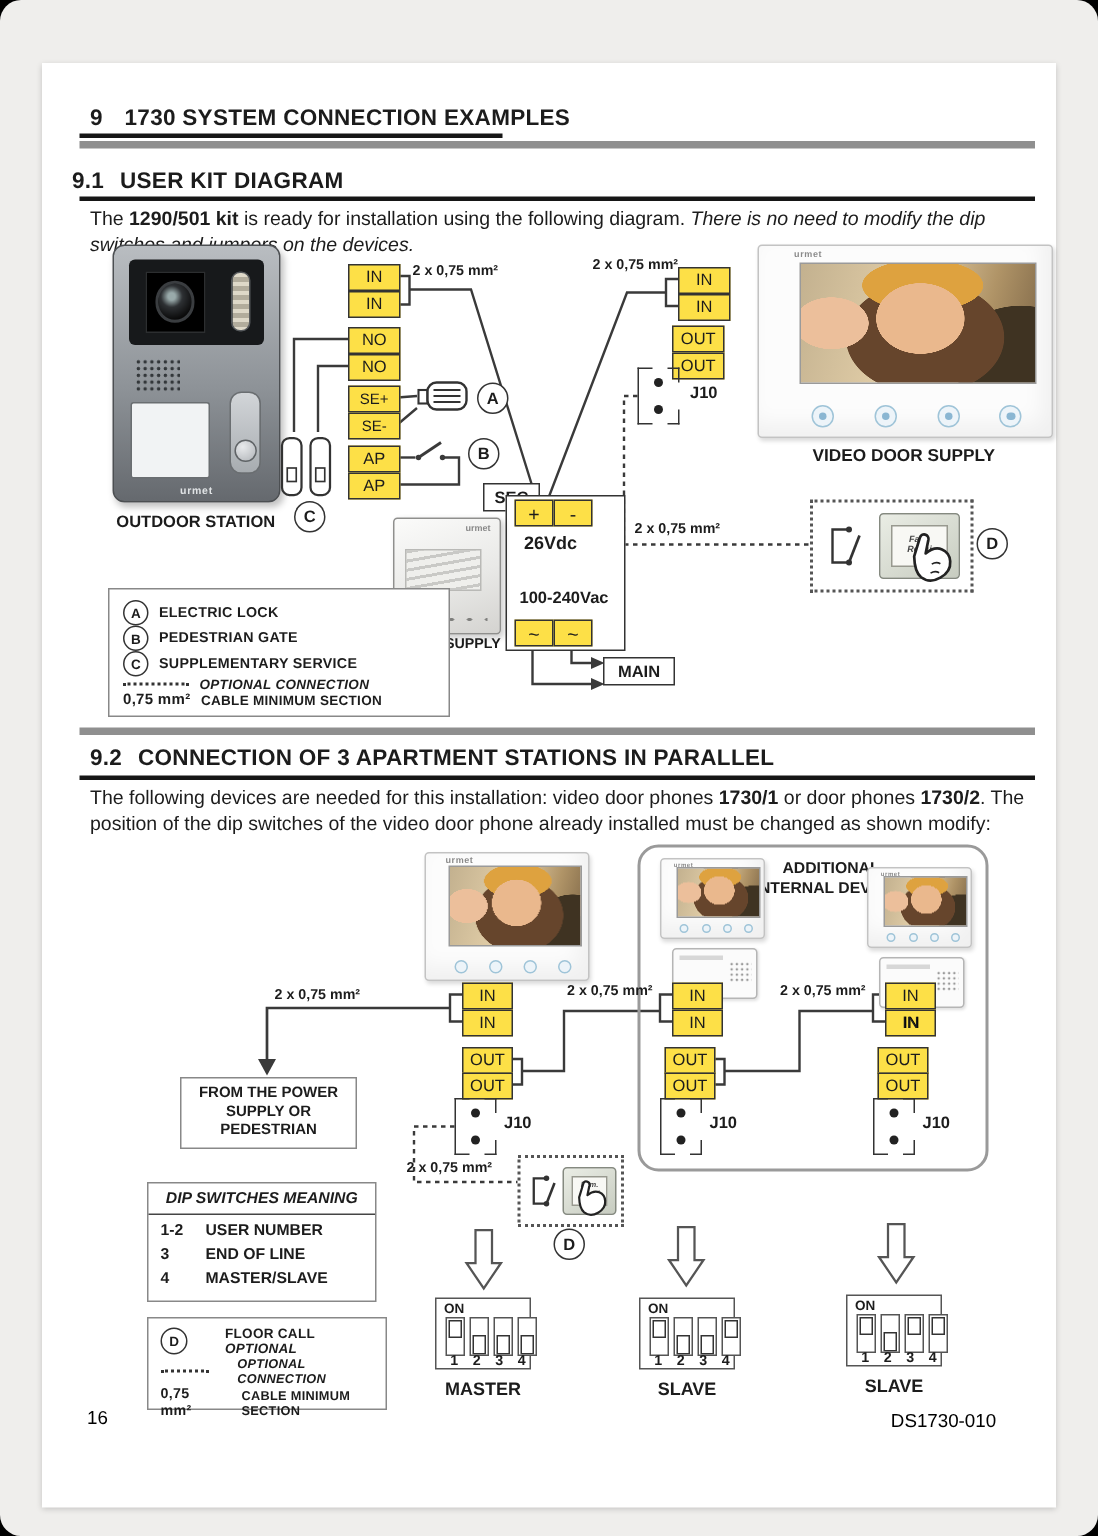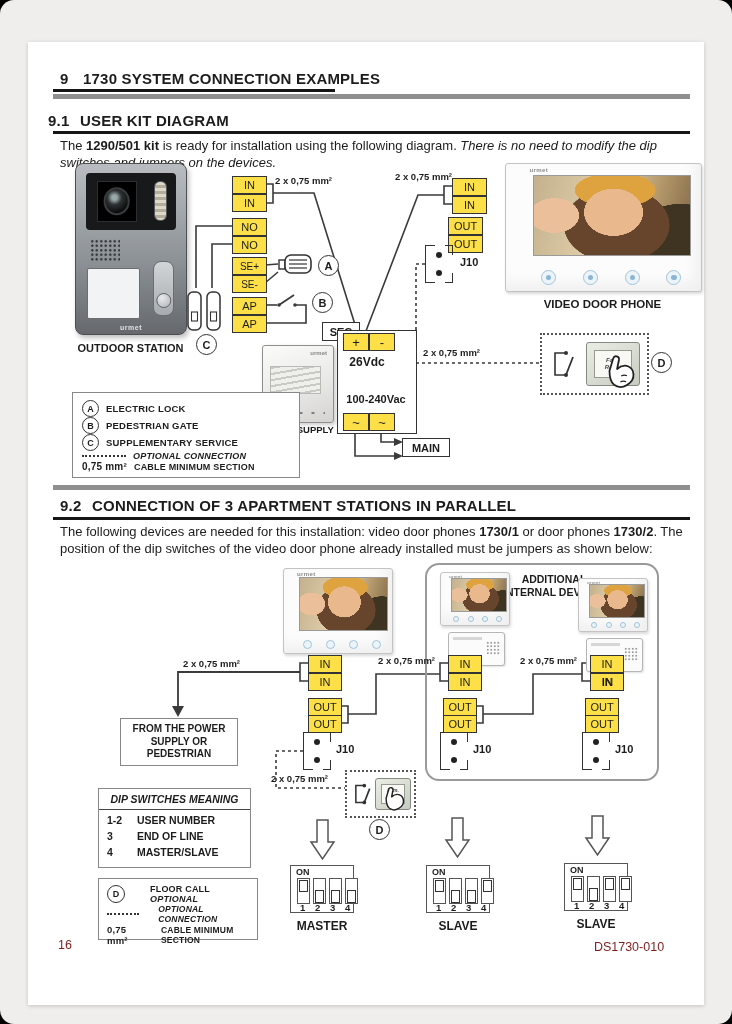--- a/index.html
+++ b/index.html
@@ -105,21 +105,21 @@
   .dipunit{z-index:2;}
   .dipbox{position:relative;width:64px;height:48px;border:1.6px solid #555;background:#fff;box-sizing:border-box;}
   .dipon{position:absolute;left:5px;top:1px;font-weight:bold;font-size:9px;}
   .slots{position:absolute;left:6px;top:12px;display:flex;gap:3.5px;}
   .slot{position:relative;width:10.5px;height:24px;border:1px solid #555;background:#fff;}
   .knob{position:absolute;left:.5px;width:7.5px;height:10.5px;border:1.6px solid #333;background:#fff;}
   .slot.up .knob{top:.5px;} .slot.down .knob{bottom:.5px;}
   .nums{position:absolute;left:6px;top:36px;display:flex;gap:3.5px;}
   .nums span{width:11.5px;text-align:center;font-weight:bold;font-size:9.5px;}
   .dipname{width:64px;text-align:center;font-weight:bold;font-size:12px;margin-top:6px;}
-  .footer{position:absolute;font-size:12.5px;color:#7f1d1d;}
+  .footer{position:absolute;font-size:12.5px;color:#000000;}
 </style>
 </head>
 <body>
 
 <div class="frame">
 <div class="page">
 
   <div class="abs h1row" style="left:32px;top:28px;width:600px;">
     <span>9</span>
     <span style="position:absolute;left:23px;">1730 SYSTEM CONNECTION EXAMPLES</span>
@@ -256,21 +256,21 @@
   <div class="monitor m-lg" style="left:477px;top:121px;width:195px;height:127px;">
     <span class="logo">urmet</span>
     <div class="screen photo"></div>
     <div class="mbtns">
           <i></i>
           <i></i>
           <i></i>
           <i></i>
         </div>
   </div>
-  <div class="cap" style="left:477px;top:256px;width:195px;font-size:11.5px;">VIDEO DOOR PHONE</div>
+  <div class="cap" style="left:477px;top:256px;width:195px;font-size:11.5px;">VIDEO DOOR SUPPLY</div>
 
   <div class="tbox" style="left:424px;top:136px;">IN</div>
   <div class="tbox" style="left:424px;top:154px;">IN</div>
   <div class="tbox" style="left:420px;top:175px;">OUT</div>
   <div class="tbox" style="left:420px;top:193px;">OUT</div>
   <div class="j10" style="left:397px;top:203px;">
         <i class="rt"></i>
         <i class="rbm"></i>
         <i class="dot d1"></i>
         <i class="dot d2"></i>
@@ -320,21 +320,21 @@
     </div>
   </div>
 
   <div class="abs rule-grey" style="left:25px;top:443px;width:637px;height:4.5px;"></div>
   <div class="abs h1row" style="left:32px;top:455px;width:620px;">
     <span>9.2</span>
     <span style="position:absolute;left:32px;">CONNECTION OF 3 APARTMENT STATIONS IN PARALLEL</span>
   </div>
   <div class="abs rule-black" style="left:25px;top:475px;width:637px;height:2.5px;"></div>
   <div class="abs para" style="left:32px;top:482px;width:636px;">
-    <span>The following devices are needed for this installation: video door phones </span><span class="b">1730/1</span><span> or door phones </span><span class="b">1730/2</span><span>. The position of the dip switches of the video door phone already installed must be jumpers as shown below:</span>
+    <span>The following devices are needed for this installation: video door phones </span><span class="b">1730/1</span><span> or door phones </span><span class="b">1730/2</span><span>. The position of the dip switches of the video door phone already installed must be changed as shown modify:</span>
   </div>
 
   <div class="abs" style="left:397px;top:521px;width:230px;height:214px;border:2px solid #9a9a9a;border-radius:14px;z-index:1;"></div>
   <div class="cap" style="left:470px;top:531px;width:112px;font-size:10.5px;line-height:13px;">ADDITIONAL INTERNAL DEVICES</div>
 
   <div class="monitor m-md" style="left:255px;top:526px;width:108px;height:84px;">
     <span class="logo">urmet</span>
     <div class="screen photo"></div>
     <div class="mbtns">
           <i></i>

